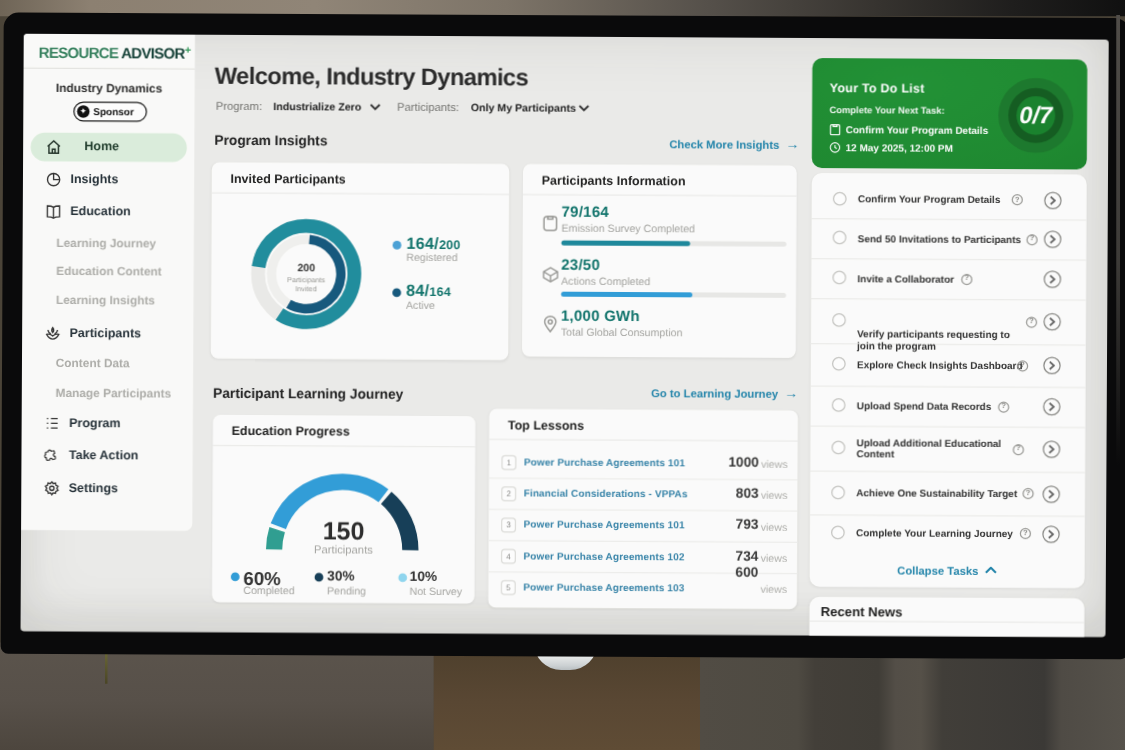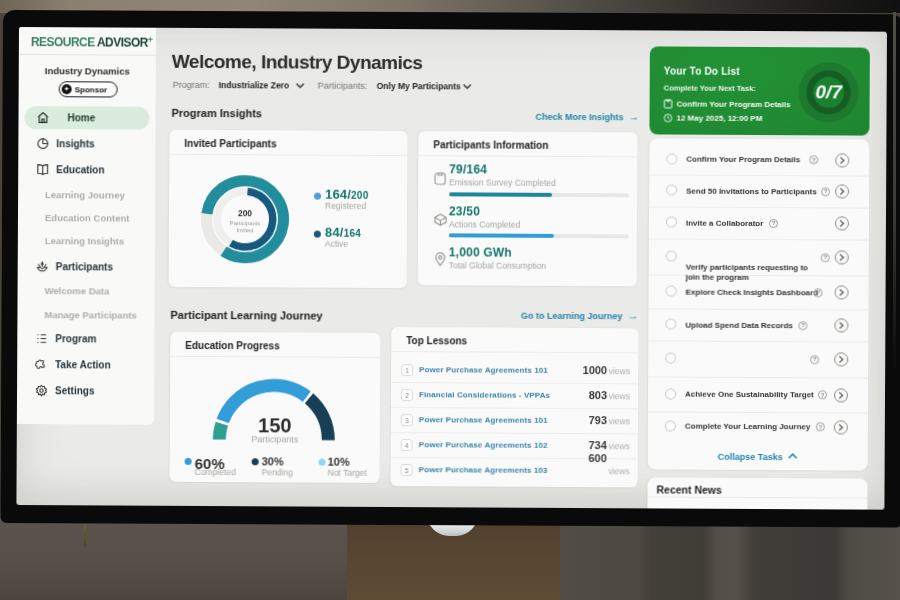--- a/index.html
+++ b/index.html
@@ -146,21 +146,21 @@
     </div>
     <div class="abs nav" style="top:232px;">
       <svg class="ic" viewBox="0 0 24 24" fill="none" stroke="#333" stroke-width="1.9">
         <path d="M12 3.5c-1.8 2.3-1.8 5.2 0 7.5 1.8-2.3 1.8-5.2 0-7.5z"></path>
         <path d="M5 7c.3 3 1.8 5 4.2 5.8M19 7c-.3 3-1.8 5-4.2 5.8"></path>
         <path d="M3 13.5c2.5 5 6 7 9 7s6.5-2 9-7c-3.5-.8-6.5 0-9 2.5-2.5-2.5-5.5-3.3-9-2.5z"></path>
       </svg>
       <span class="t">Participants</span>
     </div>
     <div class="abs nav sub" style="top:256px;">
-      <span class="t">Welcome Data</span>
+      <span class="t">Content Data</span>
     </div>
     <div class="abs nav sub" style="top:280px;">
       <span class="t">Manage Participants</span>
     </div>
     <div class="abs nav" style="top:304px;">
       <svg class="ic" viewBox="0 0 24 24" fill="none" stroke="#333" stroke-width="2">
         <path d="M4 5h2M4 12h2M4 19h2M10 5h10M10 12h10M10 19h10"></path>
       </svg>
       <span class="t">Program</span>
     </div>
@@ -269,21 +269,21 @@
       <div style="position:absolute; left:0; top:102px; width:210px; text-align:center; font-size:9px; color:#a5a5a2;">Participants</div>
       <div class="abs" style="left:15px; top:123px; width:192px; height:24px;">
         <span style="position:absolute; left:0px; top:3px; width:7px; height:7px; border-radius:50%; background:#2f9fdc;"></span>
         <span style="position:absolute; left:10px; top:0; font-size:15px; font-weight:bold; color:#333;">60%</span>
         <span class="sub" style="position:absolute; left:10px; top:12px;">Completed</span>
         <span style="position:absolute; left:67px; top:3px; width:7px; height:7px; border-radius:50%; background:#16405a;"></span>
         <span style="position:absolute; left:77px; top:0; font-size:11px; font-weight:bold; color:#333;">30%</span>
         <span class="sub" style="position:absolute; left:77px; top:12px;">Pending</span>
         <span style="position:absolute; left:134px; top:3px; width:7px; height:7px; border-radius:50%; background:#8ed8f2;"></span>
         <span style="position:absolute; left:143px; top:0; font-size:11px; font-weight:bold; color:#333;">10%</span>
-        <span class="sub" style="position:absolute; left:143px; top:12px;">Not Target</span>
+        <span class="sub" style="position:absolute; left:143px; top:12px;">Not Survey</span>
       </div>
     </div>
 
     <div class="abs card" id="card4">
       <div class="chead">Top Lessons</div>
       <div class="cdiv"></div>
       <div class="lnum" style="top:37px;">1</div>
       <div class="ltitle" style="top:38px;">Power Purchase Agreements 101</div>
       <div class="lviews" style="top:36px;">1000</div>
       <div class="lv" style="top:38px;">views</div>
@@ -381,20 +381,21 @@
       </div>
       <div class="tcheck" style="top:180.3px;"></div>
       <div class="tlabel" style="top:181.55px;">Upload Spend Data Records</div>
       <div class="tq" style="left:150px; top:181.8px;">?</div>
       <div class="tgo" style="top:179.3px;">
         <svg width="6" height="8" viewBox="0 0 6 8" fill="none" stroke="#666" stroke-width="1.4">
           <path d="M1.2 1l3.4 3-3.4 3"></path>
         </svg>
       </div>
       <div class="tcheck" style="top:214.3px;"></div>
+      <div class="tlabel" style="top:210.8px;">Upload Additional Educational<br>Content</div>
       <div class="tq" style="left:162px; top:215.8px;">?</div>
       <div class="tgo" style="top:213.3px;">
         <svg width="6" height="8" viewBox="0 0 6 8" fill="none" stroke="#666" stroke-width="1.4">
           <path d="M1.2 1l3.4 3-3.4 3"></path>
         </svg>
       </div>
       <div class="tcheck" style="top:249.8px;"></div>
       <div class="tlabel" style="top:251.05px;">Achieve One Sustainability Target</div>
       <div class="tq" style="left:170px; top:251.3px;">?</div>
       <div class="tgo" style="top:248.8px;">

